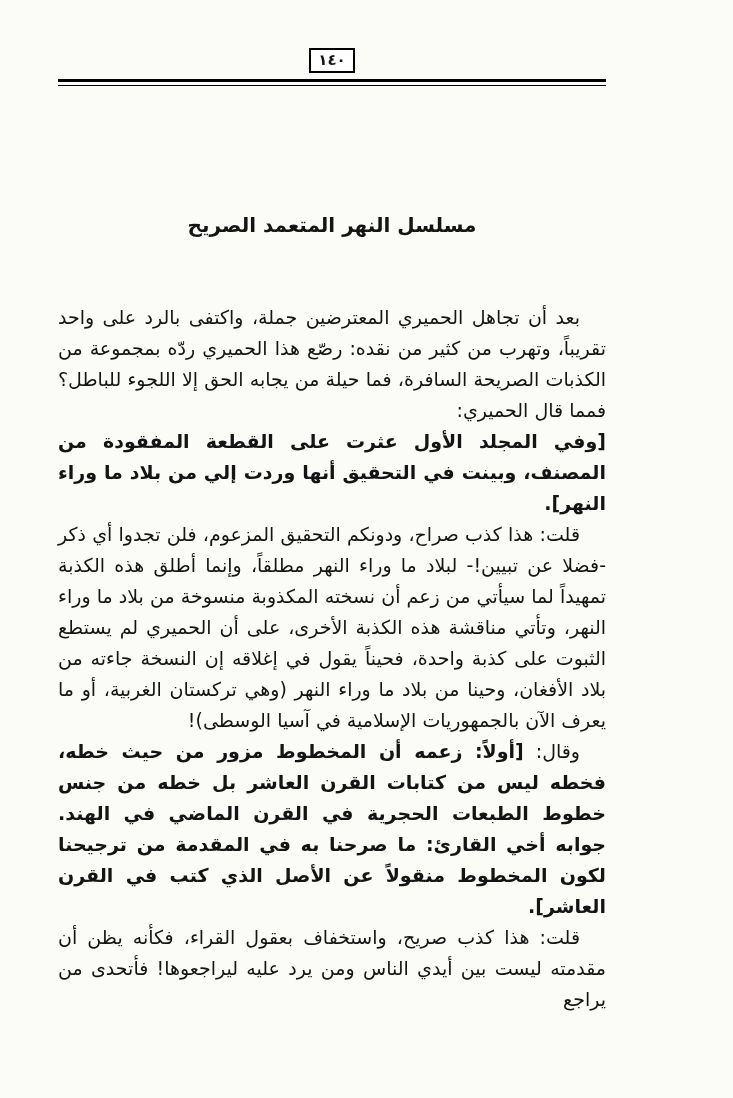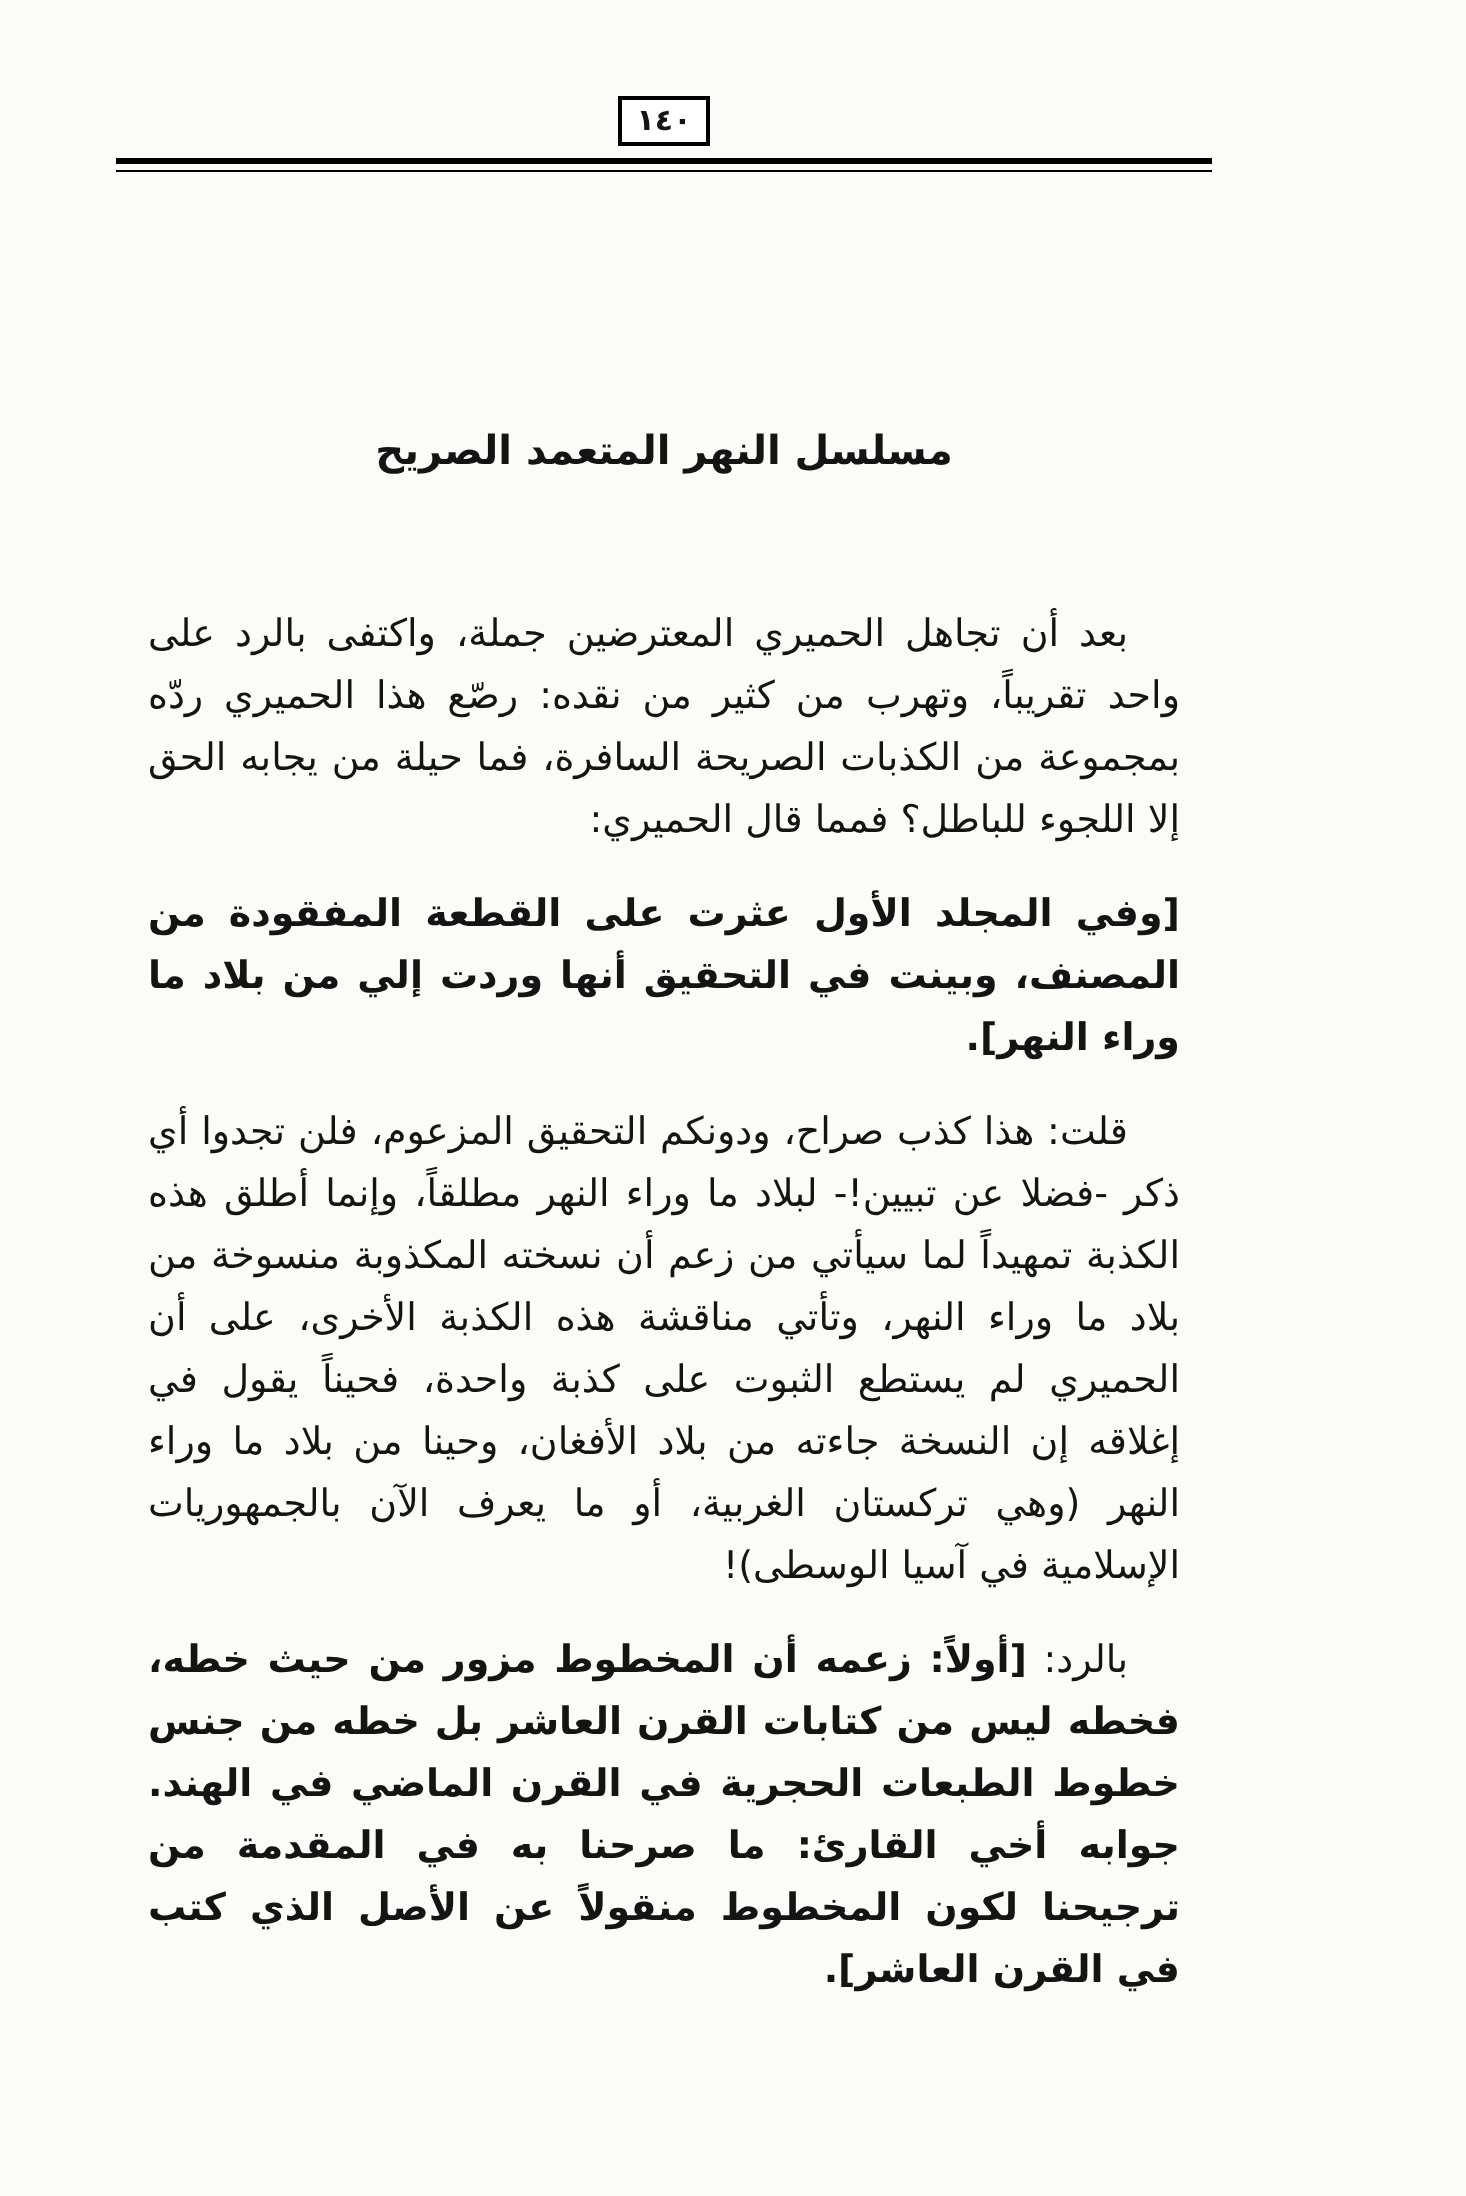--- a/index.html
+++ b/index.html
@@ -53,21 +53,21 @@
     font-weight: bold;
     letter-spacing: 1px;
   }
   .body-text {
     margin-top: 64px;
     font-size: 19px;
     line-height: 31px;
     text-align: justify;
   }
   .para {
-    margin: 16px;
+    margin: 0;
   }
   .para.indent {
     text-indent: 26px;
   }
   .quote {
     font-weight: bold;
     text-decoration-thickness: 1.5px;
     text-underline-offset: 7px;
     text-decoration-skip-ink: none;
   }
@@ -84,16 +84,17 @@
     <div class="rule rule-thick"></div>
     <div class="rule rule-thin"></div>
   </div>
 
   <h1 class="chapter-title">مسلسل النهر المتعمد الصريح</h1>
 
   <div class="body-text">
     <p class="para indent">بعد أن تجاهل الحميري المعترضين جملة، واكتفى بالرد على واحد تقريباً، وتهرب من كثير من نقده: رصّع هذا الحميري ردّه بمجموعة من الكذبات الصريحة السافرة، فما حيلة من يجابه الحق إلا اللجوء للباطل؟ فمما قال الحميري:</p>
     <p class="para quote">[وفي المجلد الأول عثرت على القطعة المفقودة من المصنف، وبينت في التحقيق أنها وردت إلي من بلاد ما وراء النهر].</p>
     <p class="para indent">قلت: هذا كذب صراح، ودونكم التحقيق المزعوم، فلن تجدوا أي ذكر -فضلا عن تبيين!- لبلاد ما وراء النهر مطلقاً، وإنما أطلق هذه الكذبة تمهيداً لما سيأتي من زعم أن نسخته المكذوبة منسوخة من بلاد ما وراء النهر، وتأتي مناقشة هذه الكذبة الأخرى، على أن الحميري لم يستطع الثبوت على كذبة واحدة، فحيناً يقول في إغلاقه إن النسخة جاءته من بلاد الأفغان، وحينا من بلاد ما وراء النهر (وهي تركستان الغربية، أو ما يعرف الآن بالجمهوريات الإسلامية في آسيا الوسطى)!</p>
-    <p class="para indent"><span>بالرد: </span><span class="quote">[أولاً: زعمه أن المخطوط مزور من حيث خطه، فخطه ليس من كتابات القرن العاشر بل خطه من جنس خطوط الطبعات الحجرية في القرن الماضي في الهند. جوابه أخي القارئ: ما صرحنا به في المقدمة من ترجيحنا لكون المخطوط منقولاً عن الأصل الذي كتب في القرن العاشر].</span></p>
+    <p class="para indent"><span>وقال: </span><span class="quote">[أولاً: زعمه أن المخطوط مزور من حيث خطه، فخطه ليس من كتابات القرن العاشر بل خطه من جنس خطوط الطبعات الحجرية في القرن الماضي في الهند. جوابه أخي القارئ: ما صرحنا به في المقدمة من ترجيحنا لكون المخطوط منقولاً عن الأصل الذي كتب في القرن العاشر].</span></p>
+    <p class="para indent">قلت: هذا كذب صريح، واستخفاف بعقول القراء، فكأنه يظن أن مقدمته ليست بين أيدي الناس ومن يرد عليه ليراجعوها! فأتحدى من يراجع</p>
   </div>
 
 </div>
 
 </body></html>

